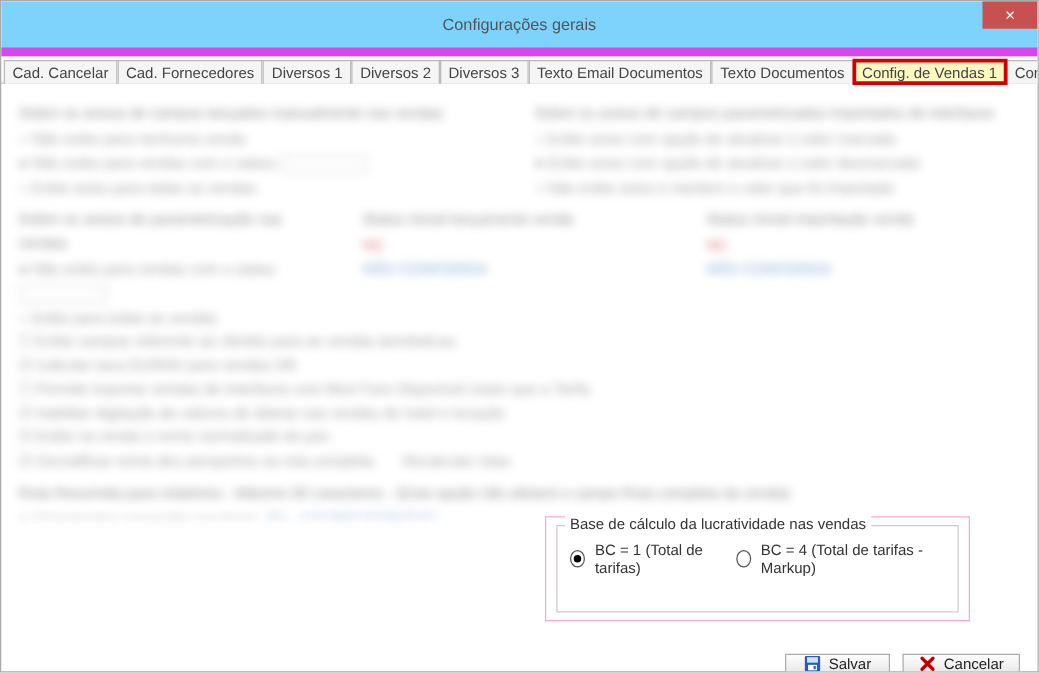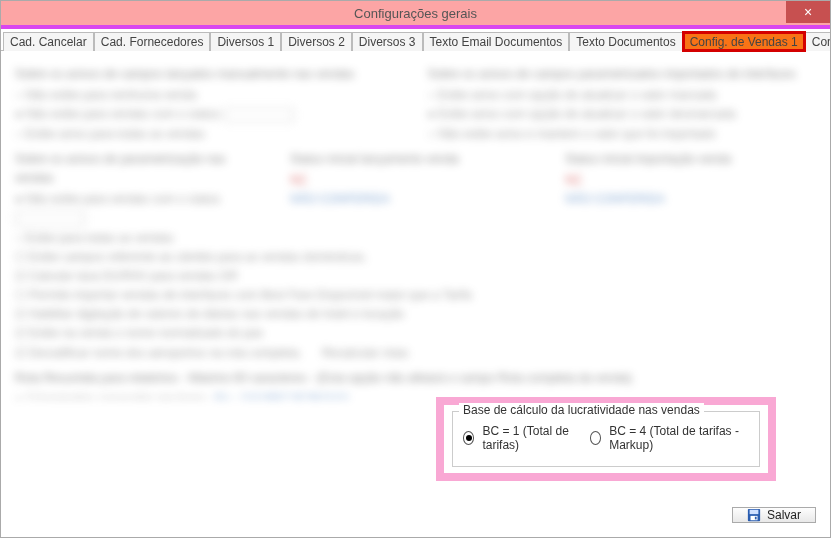--- a/index.html
+++ b/index.html
@@ -11,23 +11,23 @@
     width: 831px;
     height: 538px;
     overflow: hidden;
     border: 1px solid #aaa;
     position: relative;
     color: #333;
   }
 
   
   .titlebar {
-    height: 28px;
-    background: #fca5a5;
-    border-bottom: 4px solid #d946ef;
+    height: 44px;
+    background: #7dd3fc;
+    border-bottom: 7px solid #d946ef;
     display: flex;
     align-items: center;
     justify-content: center;
     position: relative;
     font-size: 13px;
     color: #555;
   }
   .titlebar .title { position:absolute; left:50%; transform:translateX(-50%); }
   .close-btn {
     position: absolute;
@@ -55,21 +55,21 @@
     border-bottom:none;
     padding:2px 6px;
     background:#f5f5f5;
     position:relative;
     top:1px;
     color:#444;
     white-space:nowrap;
     cursor:pointer;
   }
   .tab.active {
-    background:#f97316;
+    background:#fef9c3;
     z-index:2;
   }
   .tab.highlighted {
     outline:3px solid #d40000;
     outline-offset:-2px;
     z-index:3;
   }
 
   
   .content {
@@ -105,21 +105,21 @@
   .blur-panel .blue { color:#2060b0; }
   .blur-panel .red { color:#c00000; }
 
   
   .group-highlight {
     position:absolute;
     left: 435px;
     top: 346px;
     width: 340px;
     height: 84px;
-    border: 8px solid #f9a8d4;
+    border: 1px solid #f9a8d4;
     background: #fff;
   }
   .group-inner {
     position:absolute;
     left:8px; top:6px; right:8px; bottom:6px;
     border:1px solid #ccc;
   }
   .group-legend {
     position:absolute;
     top:-9px; left:6px;
@@ -266,15 +266,22 @@
   <div class="footer">
     <div class="btn">
       <svg class="icon-save" viewBox="0 0 16 16">
         <rect x="1" y="1" width="14" height="14" fill="#2a5db0" rx="1"></rect>
         <rect x="3" y="2" width="10" height="5" fill="#cfe0ff"></rect>
         <rect x="4" y="9" width="8" height="5" fill="#fff"></rect>
         <rect x="9" y="10" width="2" height="3" fill="#2a5db0"></rect>
       </svg>
       <span>Salvar</span>
     </div>
+    <div class="btn">
+      <svg class="icon-cancel" viewBox="0 0 16 16">
+        <line x1="3" y1="3" x2="13" y2="13" stroke="#c00000" stroke-width="3" stroke-linecap="round"></line>
+        <line x1="13" y1="3" x2="3" y2="13" stroke="#c00000" stroke-width="3" stroke-linecap="round"></line>
+      </svg>
+      <span>Cancelar</span>
+    </div>
   </div>
 
 </div>
 
 </body></html>

